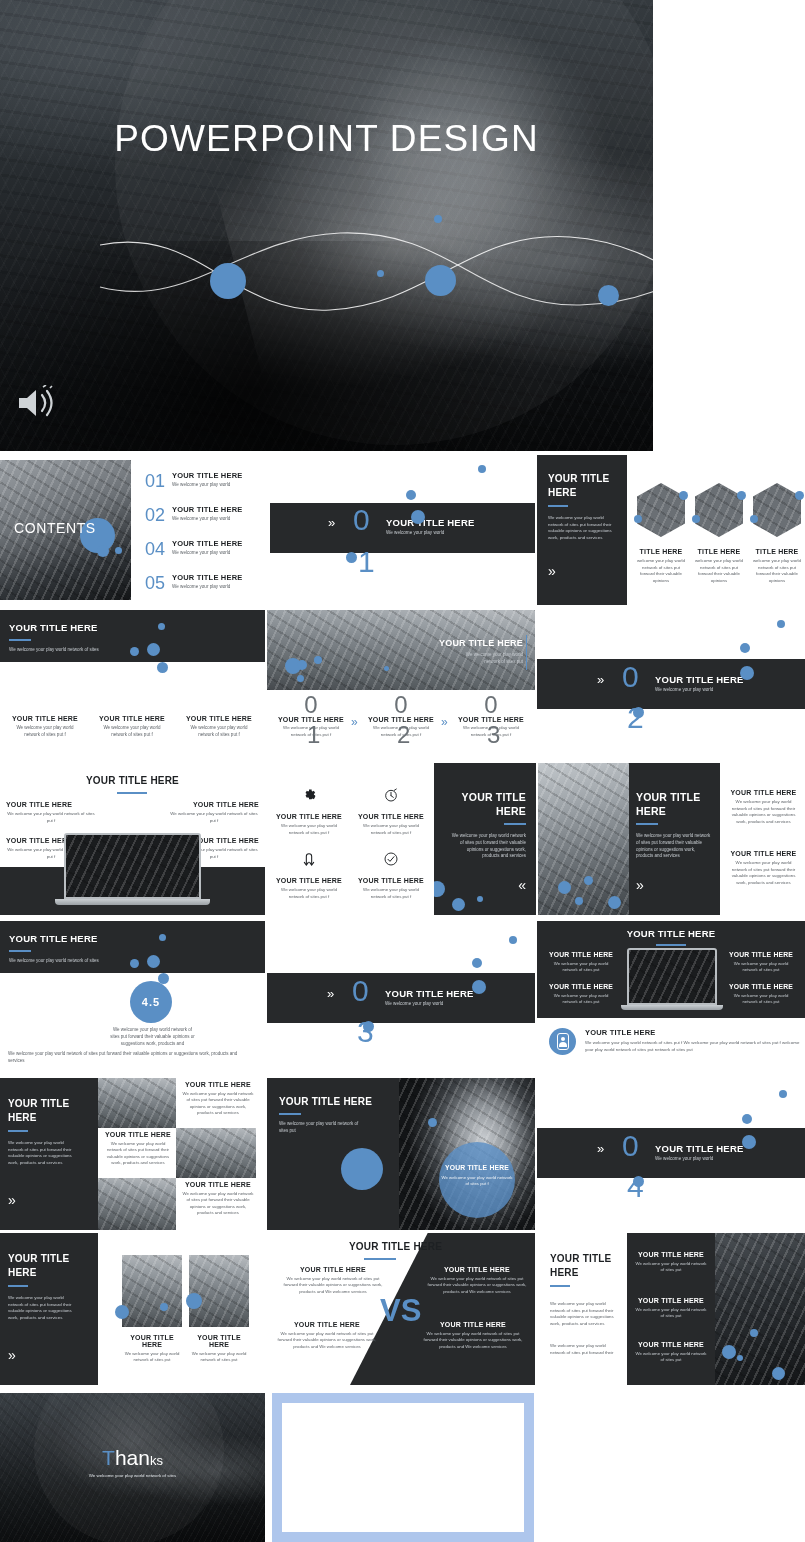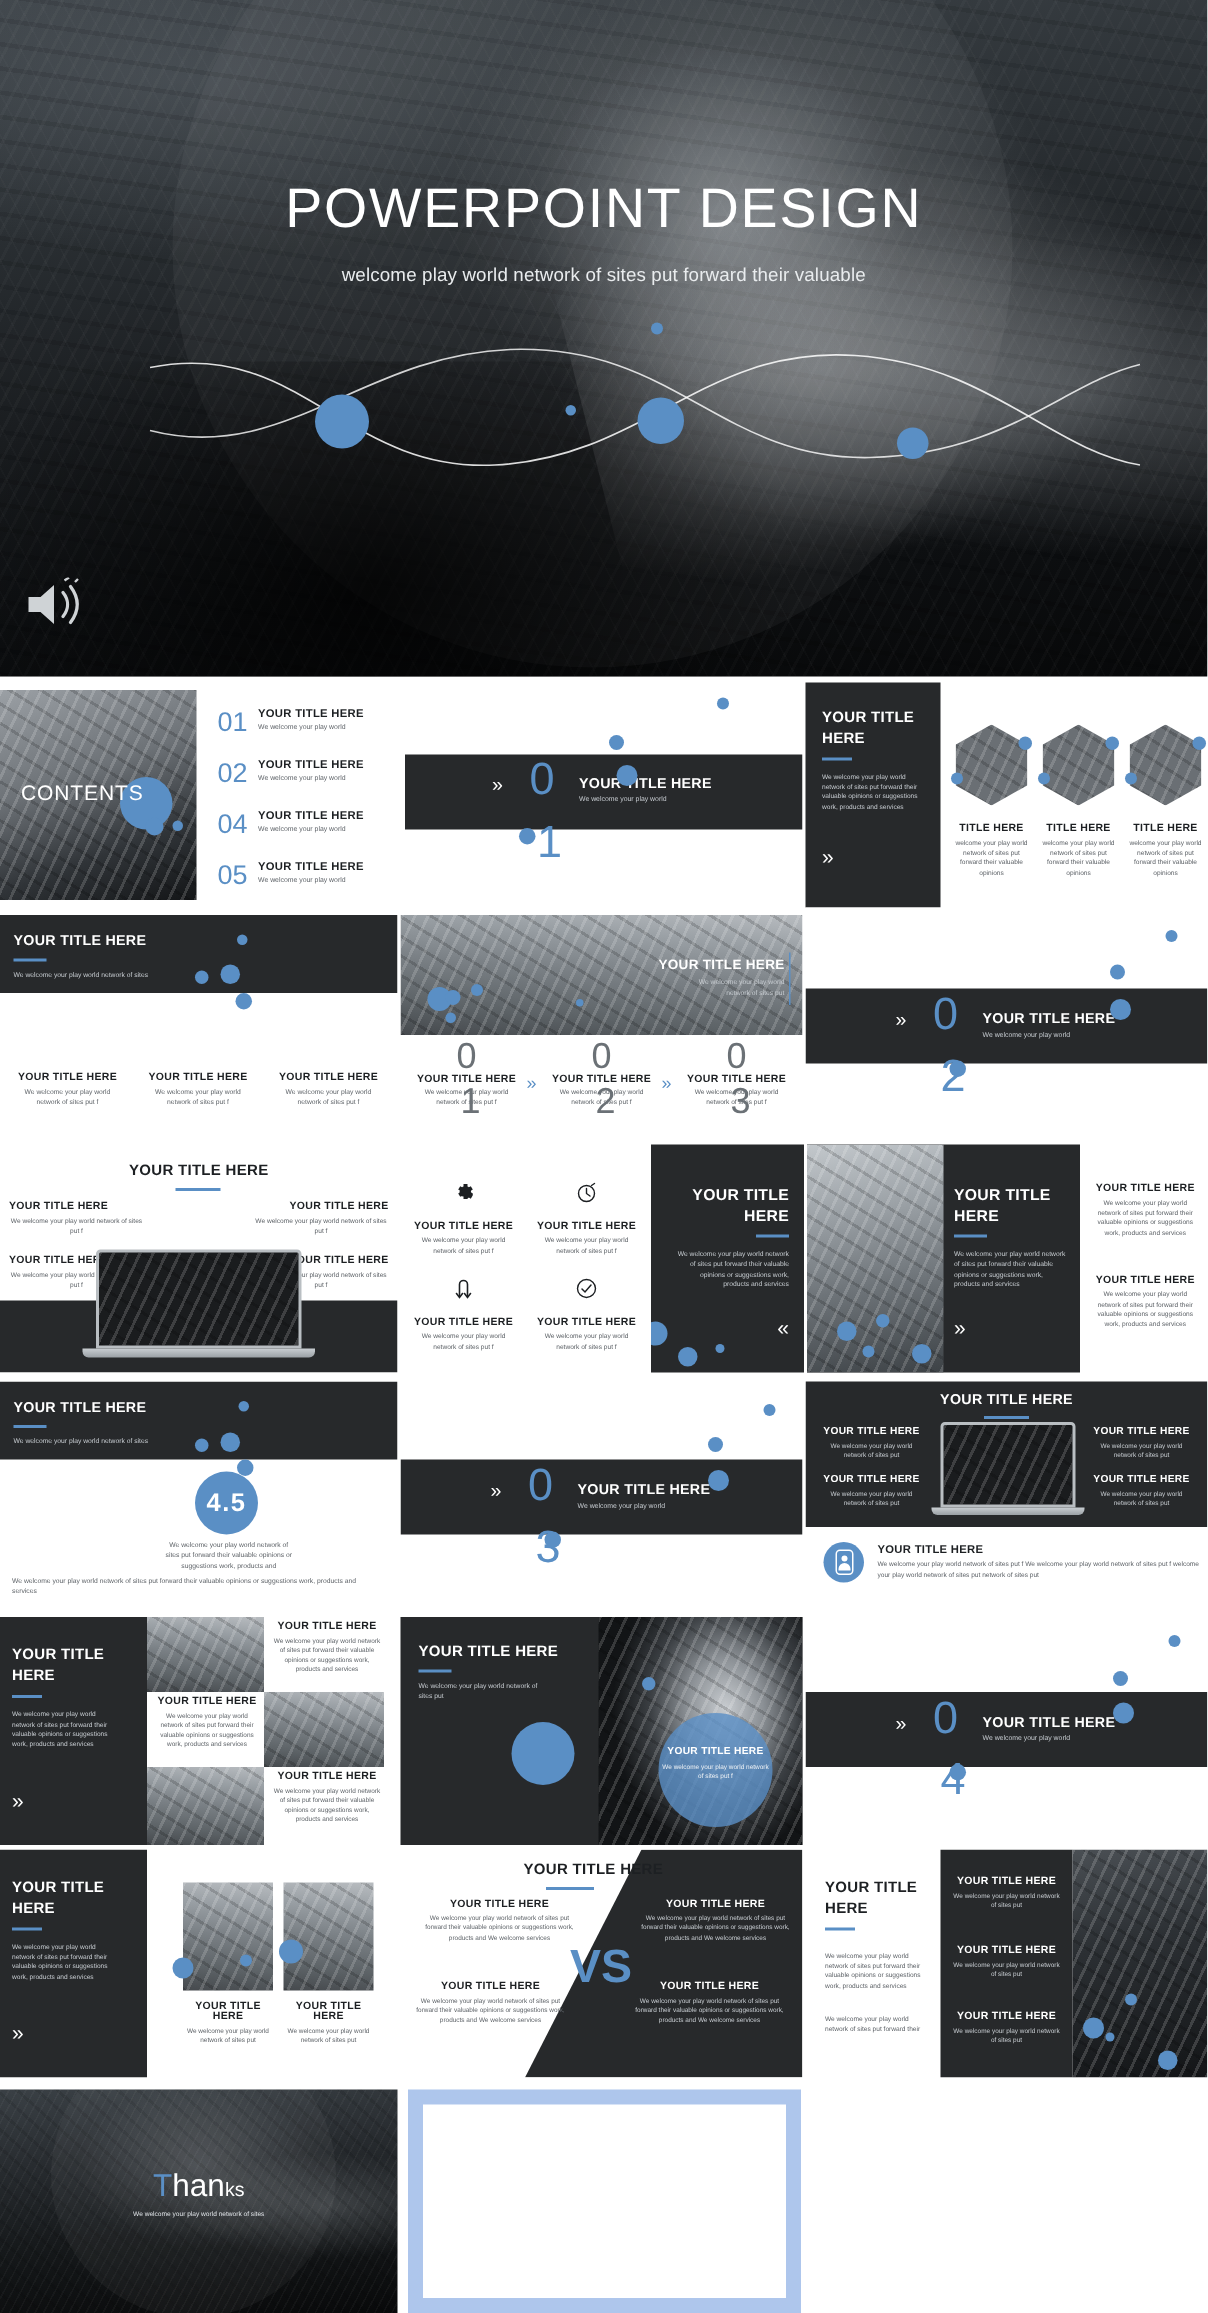--- a/index.html
+++ b/index.html
@@ -6,21 +6,21 @@
   html, body {
     width: 805px; height: 1542px;
     background: #ffffff;
     font-family: "Liberation Sans", sans-serif;
     overflow: hidden;
   }
   .page { position: relative; width: 805px; height: 1542px; background:#fff; }
 
   
   .hero {
-    position: relative; width: 805px; height: 451px;
+    position: relative; width: 653px; height: 451px;
     background:
       radial-gradient(ellipse 40% 55% at 62% 30%, rgba(190,195,200,.30), rgba(0,0,0,0) 62%),
       radial-gradient(ellipse 70% 40% at 88% 58%, rgba(165,172,178,.34), rgba(0,0,0,0) 60%),
       radial-gradient(ellipse 60% 40% at 15% 12%, rgba(120,128,136,.28), rgba(0,0,0,0) 65%),
       linear-gradient(175deg, #3b4146 0%, #2b3034 28%, #1a1d20 55%, #0d0f11 80%, #070809 100%);
     overflow: hidden;
   }
   .hero-veil {
     position:absolute; left:115px; top:-115px; width:560px; height:560px;
     border-radius:50%; background: rgba(255,255,255,.045);
@@ -112,21 +112,20 @@
 <div class="page">
 
   <div class="hero">
     <div class="hero-tex"></div>
     <div class="hero-foam"></div>
     <div class="hero-foam2"></div>
     <div class="hero-veil"></div>
     <div class="hero-dark"></div>
 
     <div class="hero-title">POWERPOINT DESIGN</div>
-    <div class="hero-sub">welcome play world network of sites put forward their valuable</div>
 
     <svg class="hero-waves" viewBox="0 0 805 120" preserveAspectRatio="none">
       <path d="M100,30 C200,10 230,100 330,95 C430,90 470,15 570,22 C660,28 700,85 760,95" fill="none" stroke="#ffffff" stroke-width="1.1" opacity=".85"></path>
       <path d="M100,72 C190,95 240,22 340,18 C450,14 480,92 580,90 C670,88 710,40 760,28" fill="none" stroke="#ffffff" stroke-width="1.1" opacity=".8"></path>
     </svg>
     <div class="hero-dot" style="left:210px; top:263px; width:36px; height:36px;"></div>
     <div class="hero-dot" style="left:425px; top:265px; width:31px; height:31px;"></div>
     <div class="hero-dot" style="left:598px; top:285px; width:21px; height:21px;"></div>
     <div class="hero-dot" style="left:434px; top:215px; width:8px; height:8px;"></div>
     <div class="hero-dot" style="left:377px; top:270px; width:7px; height:7px;"></div>
@@ -421,21 +420,21 @@
       <div class="dark" style="position:absolute; left:0; top:0; width:265px; height:52px;"></div>
       <div class="ttl-w" style="position:absolute; left:9px; top:12px; font-size:9.5px;">YOUR TITLE HERE</div>
       <div class="rule" style="position:absolute; left:9px; top:29px; width:22px;"></div>
       <div class="bdy-w" style="position:absolute; left:9px; top:37px; font-size:4.5px;">We welcome your play world network of sites</div>
       <div class="dot" style="left:159px; top:13px; width:7px; height:7px;"></div>
       <div class="dot" style="left:130px; top:38px; width:9px; height:9px;"></div>
       <div class="dot" style="left:147px; top:34px; width:13px; height:13px;"></div>
       <div class="dot" style="left:158px; top:52px; width:11px; height:11px;"></div>
 
       <div style="position:absolute; left:130px; top:60px; width:42px; height:42px; border-radius:50%; background:#5a8fc5; display:flex; align-items:center; justify-content:center;">
-        <span style="color:#fff; font-size:17px; font-weight:bold; letter-spacing:1px;">4.5</span>
+        <span style="color:#fff; font-size:11px; font-weight:bold; letter-spacing:1px;">4.5</span>
       </div>
       <div class="bdy" style="position:absolute; left:110px; top:106px; width:85px; text-align:center; font-size:4.5px;">We welcome your play world network of sites put forward their valuable opinions or suggestions work, products and</div>
       <div class="bdy" style="position:absolute; left:8px; top:130px; width:245px; font-size:4.5px;">We welcome your play world network of sites put forward their valuable opinions or suggestions work, products and services</div>
     </div>
 
     <div class="sl white" style="left:267px; top:0; width:268px; height:160px;">
       <div class="dot" style="left:242px; top:18px; width:8px; height:8px;"></div>
       <div class="dot" style="left:205px; top:40px; width:10px; height:10px;"></div>
       <div class="dark" style="position:absolute; left:0; top:55px; width:268px; height:50px;"></div>
       <div class="chev-w" style="position:absolute; left:60px; top:68px; font-size:13px;">»</div>

